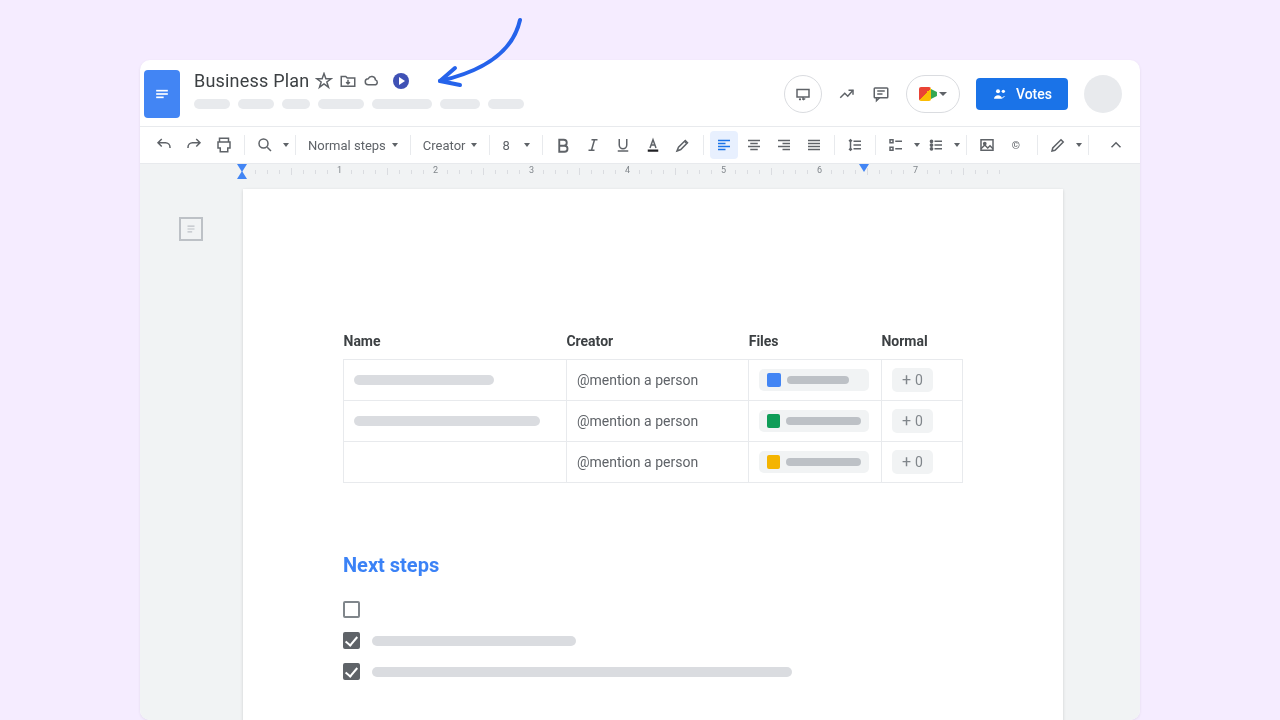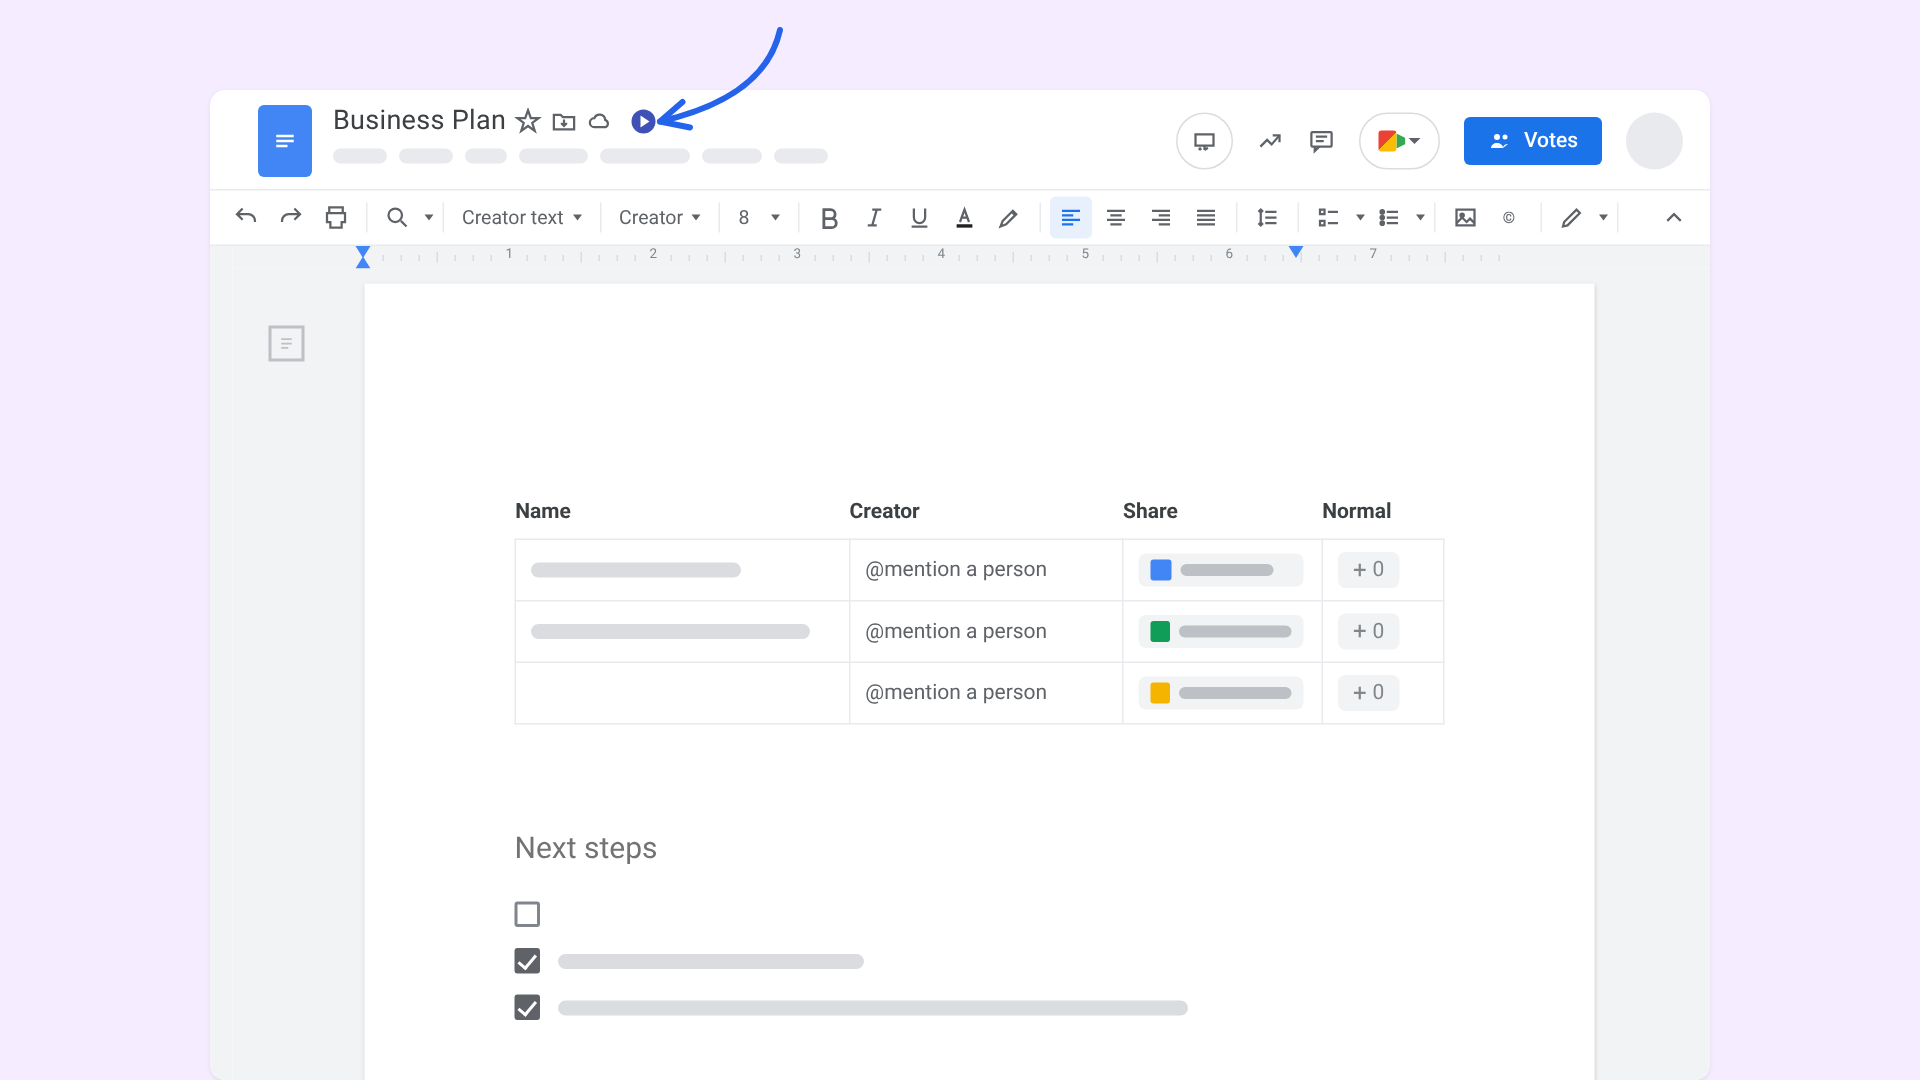--- a/index.html
+++ b/index.html
@@ -20,21 +20,21 @@
     width: 1000px;
     height: 660px;
     background: #fff;
     border-radius: 10px;
     box-shadow: 0 1px 3px rgba(0,0,0,0.08);
     overflow: hidden;
   }
   .header {
     display: flex;
     align-items: flex-start;
-    padding: 10px 18px 2px 32px;
+    padding: 10px 18px 2px 4px;
     height: 66px;
   }
   .logo {
     width: 36px; height: 48px;
     background: #4285f4;
     border-radius: 4px;
     margin-right: 14px;
     display: flex; align-items: center; justify-content: center;
   }
   .logo svg { width: 20px; height: 20px; }
@@ -94,21 +94,21 @@
   }
   table.doc-table { width:100%; border-collapse:collapse; }
   table.doc-table th { text-align:left; font-weight:700; color:#3c4043; font-size:14px; padding:4px 10px 10px 0; }
   table.doc-table td { border:1px solid #e8eaed; padding:8px 10px; font-size:14px; vertical-align:middle; height:38px; }
   .ph-pill { height:10px; background:#dadce0; border-radius:5px; }
   .file-chip { display:flex; align-items:center; gap:6px; background:#f1f3f4; border-radius:5px; padding:4px 8px; width:110px; }
   .file-icon { width:14px; height:14px; border-radius:2px; }
   .vote-chip { background:#f1f3f4; border-radius:5px; padding:4px 10px; display:inline-flex; align-items:center; gap:4px; font-size:14px; color:#80868b; }
   .mention { color:#5f6368; }
 
-  .section-title { font-size:20px; color:#737373; margin-top:70px; margin-bottom:24px; }
+  .section-title { font-size:20px; color:#3b82f6; margin-top:70px; margin-bottom:24px;font-weight:bold; }
   .check-row { display:flex; align-items:center; gap:12px; margin-bottom:14px; }
   .checkbox { width:17px; height:17px; border:2px solid #80868b; border-radius:2px; }
   .checkbox.checked { background:#5f6368; border-color:#5f6368; position:relative; }
   .checkbox.checked::after { content:""; position:absolute; left:3px; top:0; width:5px; height:10px; border-right:2px solid #fff; border-bottom:2px solid #fff; transform:rotate(40deg); }
 
   .arrow-annotation { position:absolute; left:420px; top:15px; pointer-events:none; }
 </style>
 </head>
 <body>
 
@@ -213,21 +213,21 @@
     <div class="tsep"></div>
     <div class="tbtn">
         <svg viewBox="0 0 24 24" fill="none" stroke="currentColor" stroke-width="2">
           <circle cx="10" cy="10" r="6"></circle>
           <path d="M15 15l5 5"></path>
         </svg>
       </div>
     <div class="tiny-caret"></div>
     <div class="tsep"></div>
     <div class="ttxt">
-        <span>Creator text</span>
+        <span>Normal steps</span>
         <div class="tiny-caret"></div>
       </div>
     <div class="tsep"></div>
     <div class="ttxt">
         <span>Creator</span>
         <div class="tiny-caret"></div>
       </div>
     <div class="tsep"></div>
     <div class="ttxt">
         <span>8</span>
@@ -413,21 +413,21 @@
               <path d="M6 7h12M6 12h12M6 17h8"></path>
             </svg>
         </div>
         <div class="page">
 
           <table class="doc-table">
             <thead>
                 <tr id="thead-row">
                   <th style="width:220px">Name</th>
                   <th style="width:180px">Creator</th>
-                  <th style="width:130px">Share</th>
+                  <th style="width:130px">Files</th>
                   <th style="width:80px">Normal</th>
                 </tr>
               </thead>
             <tbody id="tbody">
   <tr>
     <td>
                     <div class="ph-pill" style="width:140px"></div>
                   </td>
     <td><span class="mention">@mention a person</span></td>
     <td>

